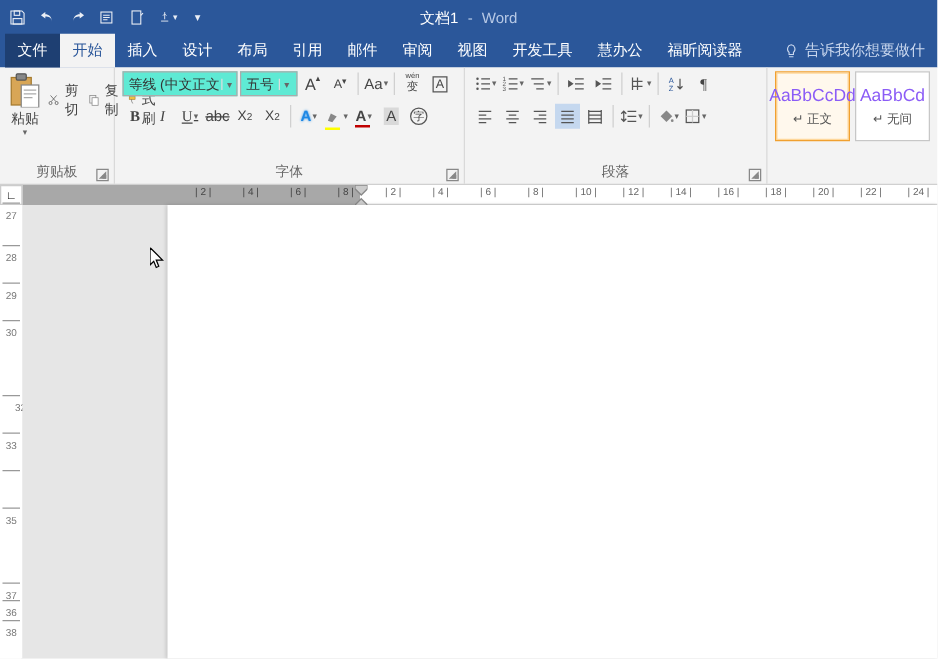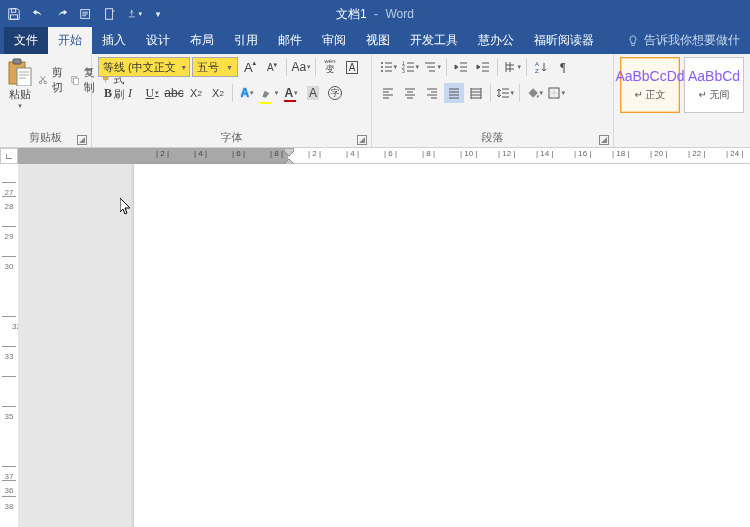--- a/index.html
+++ b/index.html
@@ -31,21 +31,21 @@
 .clip-left { display: flex; flex-direction: column; align-items: center; margin-right: 4px; }
 .paste-icon { width: 28px; height: 30px; display: flex; align-items: center; justify-content: center; }
 .paste-icon svg { width: 26px; height: 28px; }
 .clip-right { display: flex; flex-direction: row; gap: 3px; }
 .clip-item { display: flex; align-items: center; gap: 4px; font-size: 11px; color: #444; }
 .clip-item svg { width: 14px; height: 14px; }
 
 
 .font-rows { display: flex; flex-direction: column; gap: 6px; }
 .font-row { display: flex; align-items: center; gap: 2px; }
-.combo { height: 20px; border: 1px solid #ababab; background: #fde047; display: flex; align-items: center; font-size: 11px; color: #333; }
+.combo { height: 20px; border: 1px solid #ababab; background: #5eead4; display: flex; align-items: center; font-size: 11px; color: #333; }
 .combo-text { padding: 0 4px; overflow: hidden; white-space: nowrap; }
 .combo-arrow { width: 12px; text-align: center; color: #666; border-left: 1px solid #ddd; font-size: 8px; }
 .rbtn { min-width: 20px; height: 20px; display: flex; align-items: center; justify-content: center; font-size: 12px; color: #444; position: relative; }
 .rbtn .arrow { font-size: 7px; color: #666; margin-left: 1px; }
 .rbtn svg { width: 14px; height: 14px; }
 .sep { width: 1px; height: 18px; background: #d0d0d0; margin: 0 2px; }
 
 
 .para-rows { display: flex; flex-direction: column; gap: 6px; }
 
@@ -402,21 +402,21 @@
       </div>
     </div>
     <div class="group-label"></div>
   </div>
 </div>
 
 <div class="workspace">
   <div class="vruler">
     <div class="vruler-corner">∟</div>
     <div class="vruler-scale" id="vscale">
-        <div class="vtick" style="top: 24px;">27</div>
+        <div class="vtick" style="top: 4px;">27</div>
         <div class="vtick" style="top: 38px;">28</div>
         <div class="vtick" style="top: 68px;">29</div>
         <div class="vtick" style="top: 98px;">30</div>
         <div class="vtick" style="top: 128px; margin-left: 41px;">31</div>
         <div class="vtick" style="top: 158px; padding-left: 12px;">32</div>
         <div class="vtick" style="top: 188px;">33</div>
         <div class="vtick" style="top: 218px; padding-left: 40px;">34</div>
         <div class="vtick" style="top: 248px;">35</div>
         <div class="vtick" style="top: 278px; margin-top: 44px;">36</div>
         <div class="vtick" style="top: 308px;">37</div>

